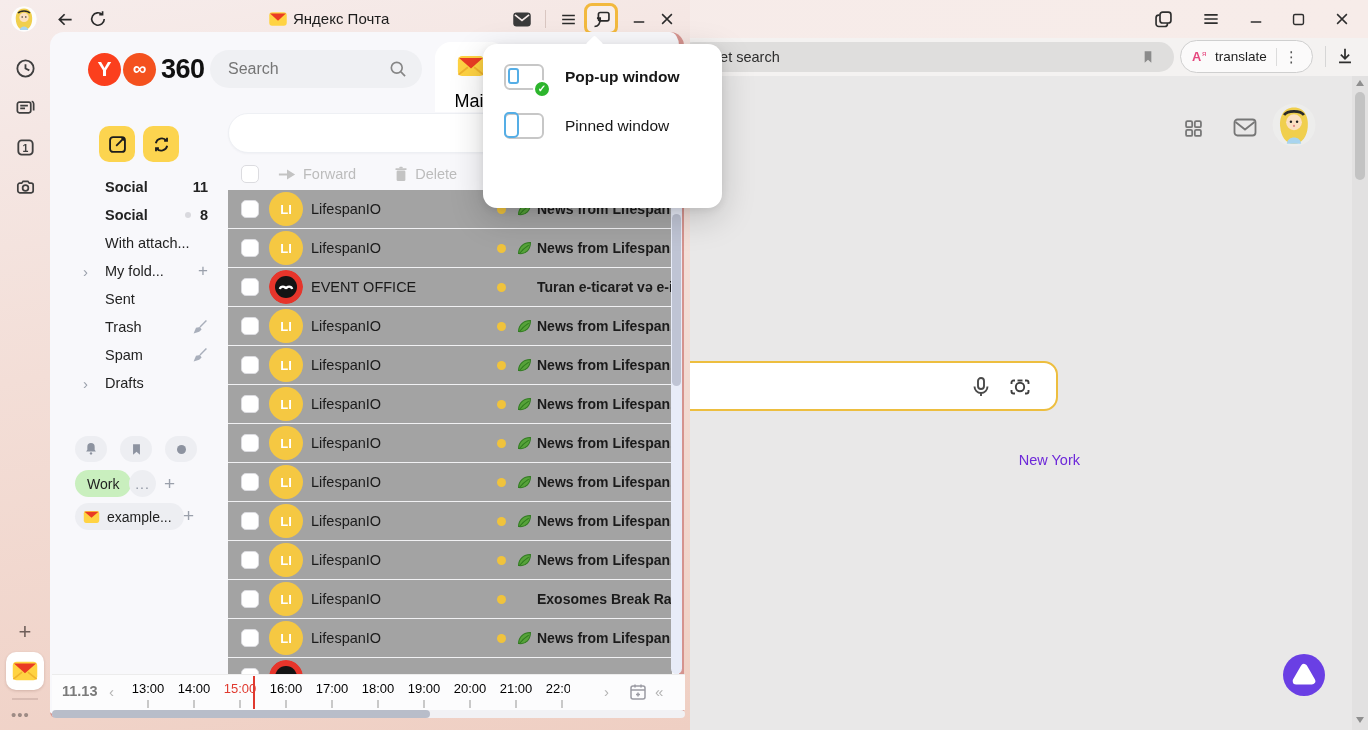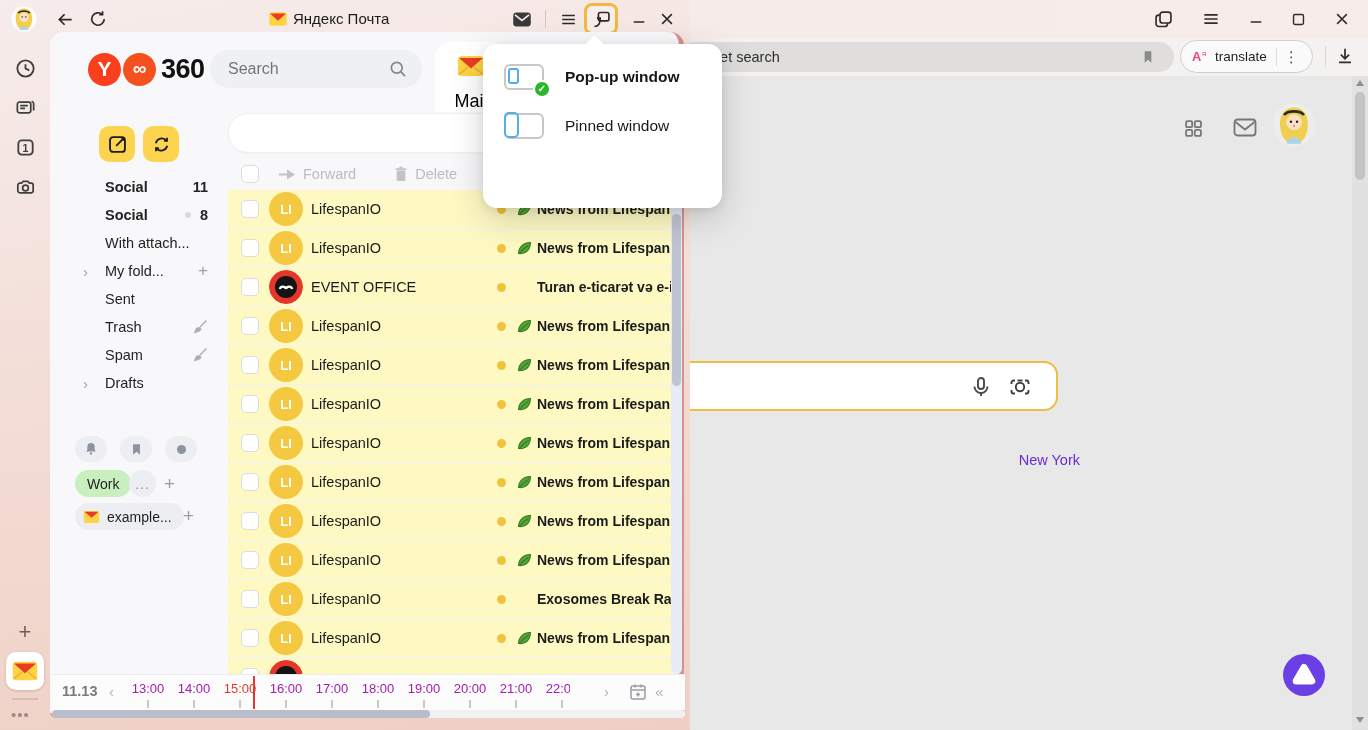--- a/index.html
+++ b/index.html
@@ -75,35 +75,35 @@
 .graydot{width:9px;height:9px;border-radius:50%;background:#8d93a0}
 .tag-pill{position:absolute;height:27px;border-radius:13.5px;display:flex;align-items:center;padding:0 12px;font-size:14px;color:#1f1f1f}
 .more-circ{position:absolute;width:27px;height:27px;border-radius:50%;background:#edeef2;color:#8d93a0;font-size:14px;display:flex;align-items:center;justify-content:center;letter-spacing:1px}
 .plus-free{position:absolute;color:#9aa0ab;font-size:19px}
 
 #filter-bar{left:228px;top:113px;width:436px;height:40px;background:#fff;border:1px solid #eef0f4;border-radius:20px;box-shadow:0 1px 2px rgba(40,40,80,.04)}
 #list-toolbar{left:228px;top:158px;width:444px;height:32px;display:flex;align-items:center;background:transparent}
 .cbox{width:18px;height:18px;border:1.5px solid #dcdce0;border-radius:5px;background:#fff;flex:none}
 .tbtn{display:flex;align-items:center;gap:7px;color:#bcbcbc;font-size:14.5px}
 #email-rows{left:228px;top:190px;width:444px;height:484px;overflow:hidden;background:#fff}
-.erow{height:39px;display:flex;align-items:center;padding-left:13px;border-bottom:1px solid #f1f1f3;background:#fef9c3}
+.erow{height:39px;display:flex;align-items:center;padding-left:13px;border-bottom:1px solid #f1f1f3;background:#a3a3a3}
 .erow .cbox{margin-right:10px}
 .eavatar{width:34px;height:34px;border-radius:50%;color:#fff;font-size:13px;font-weight:bold;display:flex;align-items:center;justify-content:center;flex:none;margin-right:8px;overflow:hidden}
 .esender{width:186px;font-weight:normal;font-size:14.5px;color:#1b1b1b;white-space:nowrap;overflow:hidden}
 .edot{width:9px;height:9px;border-radius:50%;background:#f0c33c;margin-right:10px;flex:none}
 .eleaf{width:21px;flex:none;display:flex;align-items:center}
 .esubject{flex:1;font-weight:bold;font-size:14px;color:#1b1b1b;white-space:nowrap;overflow:hidden}
 #list-gutter{left:671px;top:112px;width:11px;height:562px;background:#e8ecf8;border-radius:6px}
 #list-thumb{left:672px;top:214px;width:9px;height:172px;background:#bfc4d4;border-radius:5px}
 
 #timeline{left:52px;top:674px;width:633px;height:36px;background:#fcfcfd;border-top:1px solid #ececec}
 .tl-date{position:absolute;left:10px;top:8px;font-size:14.5px;font-weight:bold;color:#7a7a7a}
 .tl-chev{position:absolute;top:8px;color:#b3b3b3;font-size:15px}
 #tl-times{position:absolute;left:73px;top:4px;width:445px;height:32px;overflow:hidden;white-space:nowrap}
-.tl-cell{display:inline-block;width:46px;text-align:center;font-size:13px;color:#a21caf}
+.tl-cell{display:inline-block;width:46px;text-align:center;font-size:13px;color:#000000}
 .tl-cell .tick{width:1.5px;height:8px;background:#c9c9c9;margin:4px auto 0}
 .tl-cell.active{color:#e03a2f}
 #tl-now{position:absolute;left:201px;top:1px;width:1.5px;height:33px;background:#e0392e}
 .tl-cal{position:absolute;left:576px;top:7px;width:20px;height:20px}
 #hscroll-track{left:52px;top:710px;width:633px;height:8px;background:#f1f1f4;border-radius:4px}
 #hscroll-thumb{left:52px;top:710px;width:378px;height:8px;background:#b8bdc9;border-radius:4px}
 
 #popup{left:483px;top:44px;width:239px;height:164px;background:#fff;border-radius:14px;box-shadow:0 10px 34px rgba(0,0,0,.18),0 2px 8px rgba(0,0,0,.08);z-index:50}
 #popup .arrow{position:absolute;left:105px;top:-6px;width:13px;height:13px;background:#fff;transform:rotate(45deg);border-radius:2px}
 .wm-item{display:flex;align-items:center;gap:17px;height:49px;padding-left:19px}

